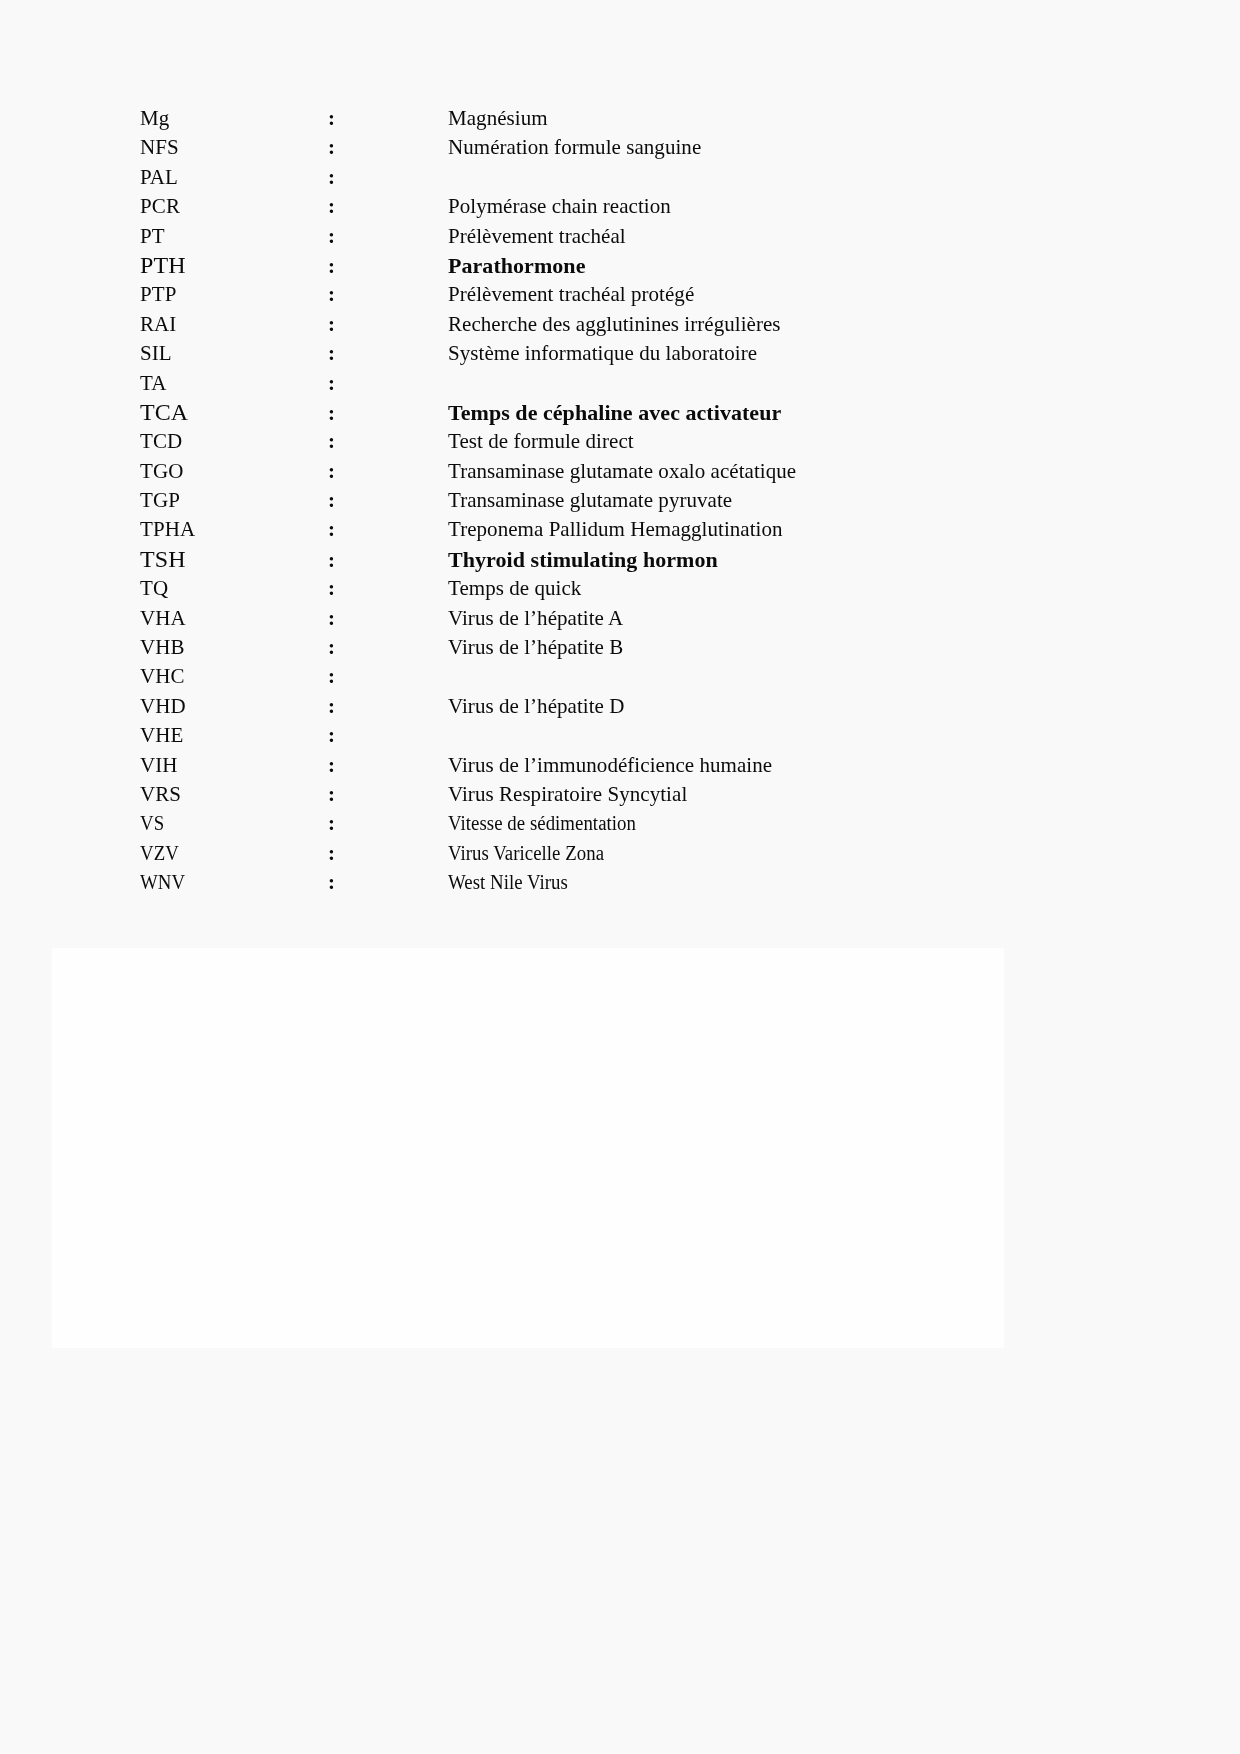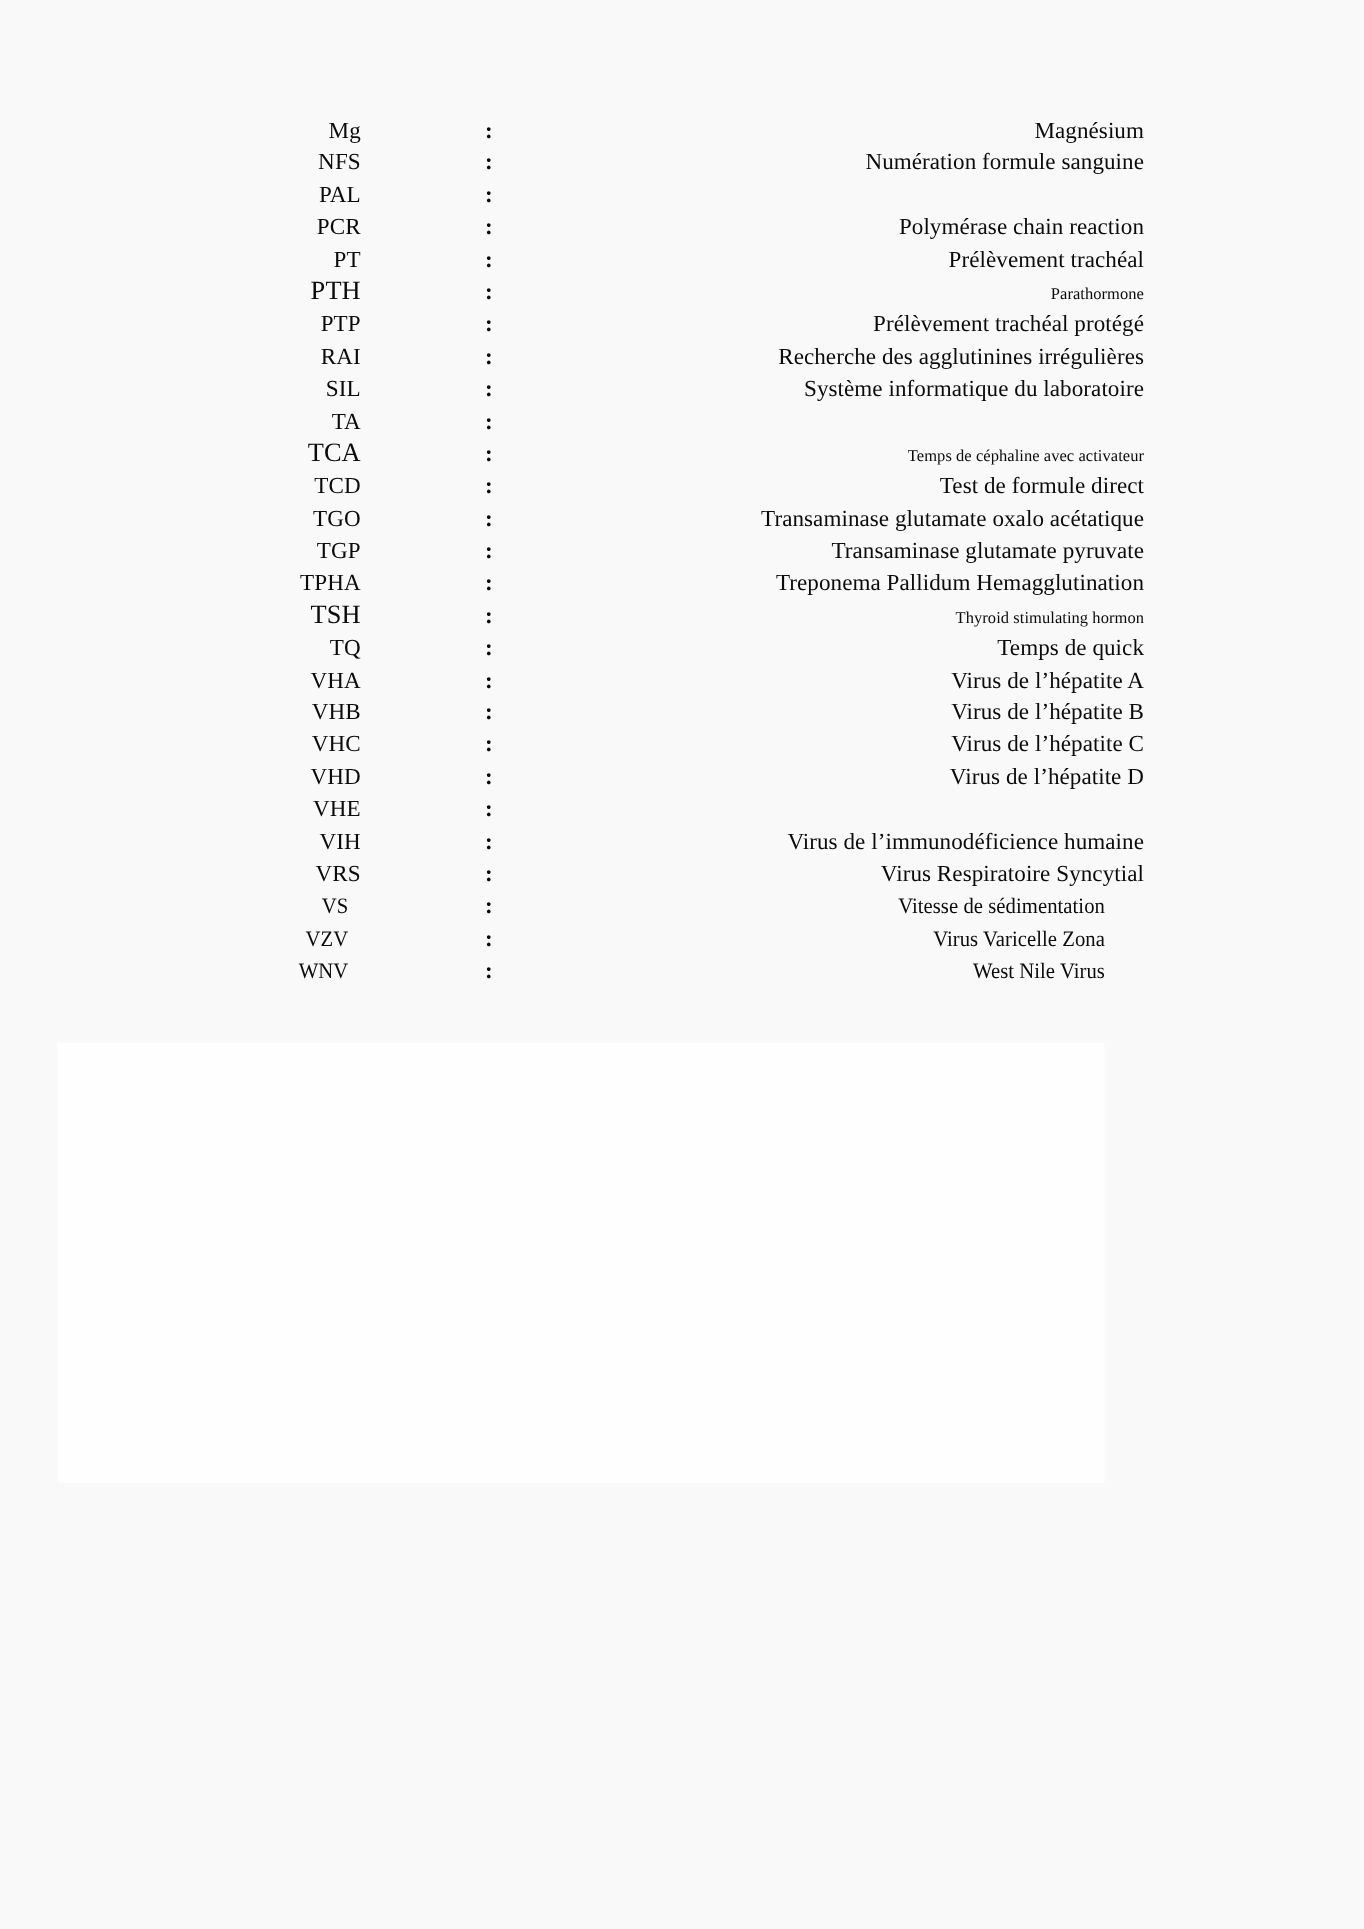--- a/index.html
+++ b/index.html
@@ -16,21 +16,20 @@
   }
 
   
   #page-sheet {
     position: absolute;
     left: 0;
     top: 0;
     width: 1240px;
     height: 1754px;
     background: #faf9fa;
-    text-align: right;
   }
 
   
   #abbrev-list {
     position: absolute;
     left: 140px;
     top: 104px;
     width: 900px;
   }
 
@@ -57,21 +56,22 @@
 
   .abbrev-def {
     flex: 1 1 auto;
     font-size: 21px;
     line-height: 29.4px;
     letter-spacing: 0.05px;
   }
 
   
   .abbrev-row.small .abbrev-def {
-    font-size: 15px;
+    font-size: 22px;
+    font-weight: bold;
   }
   .abbrev-row.small .abbrev-term {
     font-size: 24px;
   }
   .abbrev-row.tight .abbrev-term,
   .abbrev-row.tight .abbrev-def {
     font-size: 20px;
     transform: scaleX(0.94);
     transform-origin: left center;
   }
@@ -181,21 +181,20 @@
         <span class="abbrev-def">Virus de l’hépatite A</span>
       </div>
       <div class="abbrev-row">
         <span class="abbrev-term">VHB</span>
         <span class="abbrev-colon">:</span>
         <span class="abbrev-def">Virus de l’hépatite B</span>
       </div>
       <div class="abbrev-row">
         <span class="abbrev-term">VHC</span>
         <span class="abbrev-colon">:</span>
-        <span class="abbrev-def">Virus de l’hépatite C</span>
       </div>
       <div class="abbrev-row">
         <span class="abbrev-term">VHD</span>
         <span class="abbrev-colon">:</span>
         <span class="abbrev-def">Virus de l’hépatite D</span>
       </div>
       <div class="abbrev-row">
         <span class="abbrev-term">VHE</span>
         <span class="abbrev-colon">:</span>
       </div>

